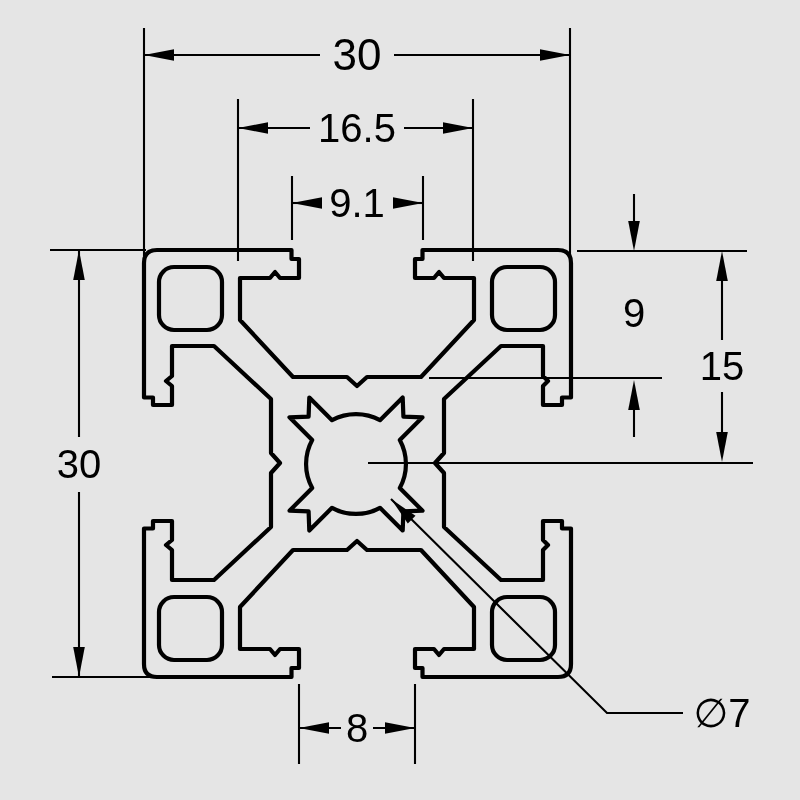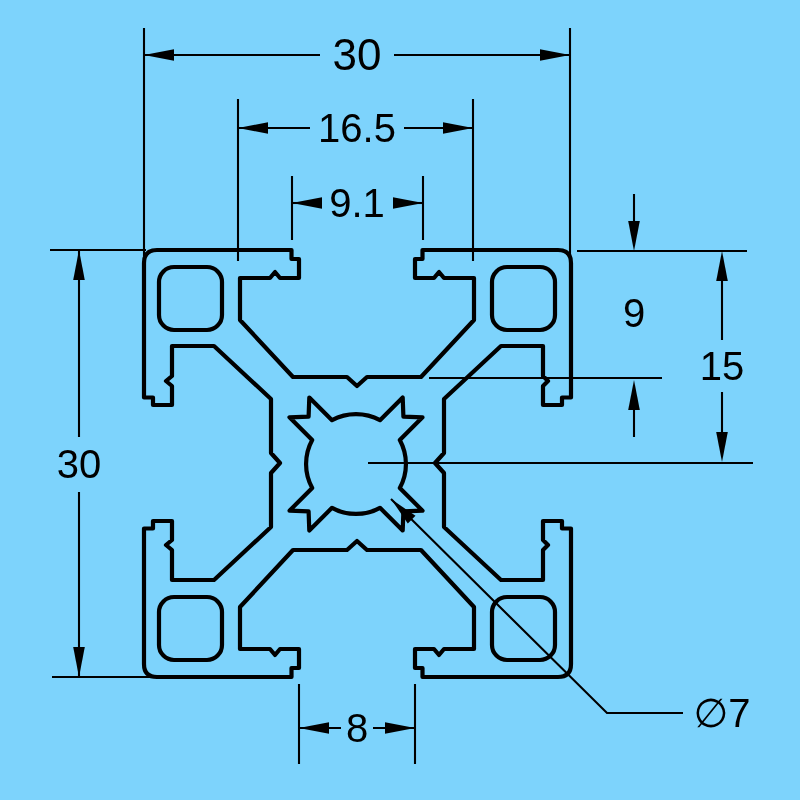--- a/index.html
+++ b/index.html
@@ -1,17 +1,17 @@
 <!DOCTYPE html>
 <html><head>
 <meta charset="utf-8">
 <style>
   html,body{margin:0;padding:0;background:#ffffff;}
   body{width:800px;height:800px;font-family:"Liberation Sans",sans-serif;}
-  .stage{position:relative;width:800px;height:800px;background:#7dd3fc;overflow:hidden;}
+  .stage{position:relative;width:800px;height:800px;background:#e5e5e5;overflow:hidden;}
   svg{display:block;}
   .profile{fill:none;stroke:#000;stroke-width:4.2;stroke-linejoin:round;stroke-linecap:round;}
   .dim{fill:none;stroke:#000;stroke-width:2.1;stroke-linecap:butt;}
   .arrow{fill:#000;stroke:none;}
   .dimtext{fill:#000;font-family:"Liberation Sans","DejaVu Sans",sans-serif;text-anchor:middle;}
   .t40{font-size:40px;}
   .t44{font-size:44px;}
 </style>
 </head>
 <body>

